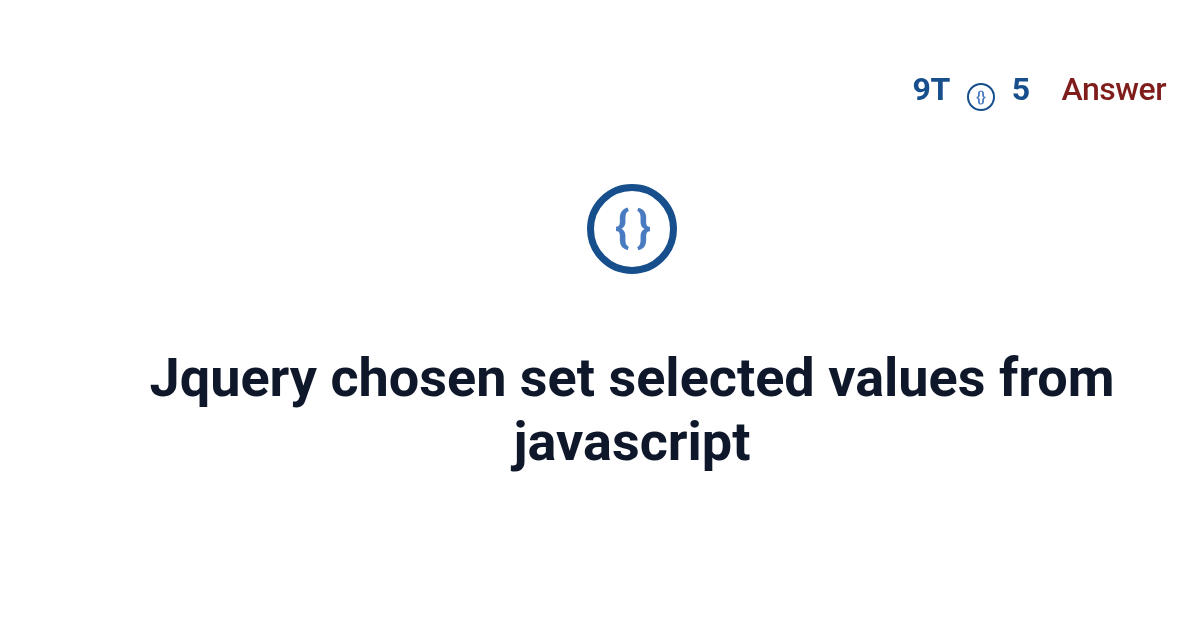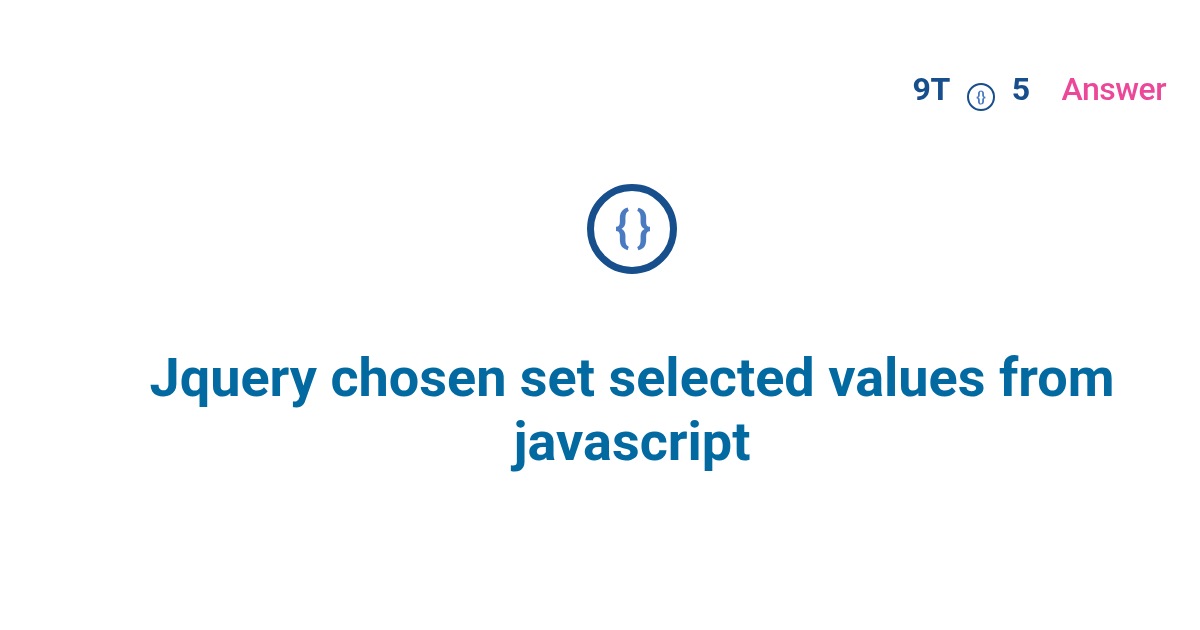--- a/index.html
+++ b/index.html
@@ -49,21 +49,21 @@
       font-size: 15px;
       font-weight: 600;
     }
     
     .logo-5 {
       color: #174e8c;
       font-weight: 700;
     }
     
     .logo-answer {
-      color: #ec4899;
+      color: #7f1d1d;
       font-weight: 500;
     }
     
     .content-area {
       position: absolute;
       top: 0;
       left: 0;
       right: 0;
       bottom: 0;
       display: flex;
@@ -91,21 +91,21 @@
       font-weight: 700;
       letter-spacing: -2px;
       line-height: 1;
       position: relative;
       top: -2px;
     }
     
     .page-title {
       font-size: 54px;
       font-weight: 700;
-      color: #0369a1;
+      color: #0f172a;
       text-align: center;
       line-height: 1.18;
       max-width: 1000px;
     }
     
     .footer-bar {
       position: absolute;
       bottom: 0;
       left: 0;
       right: 0;

